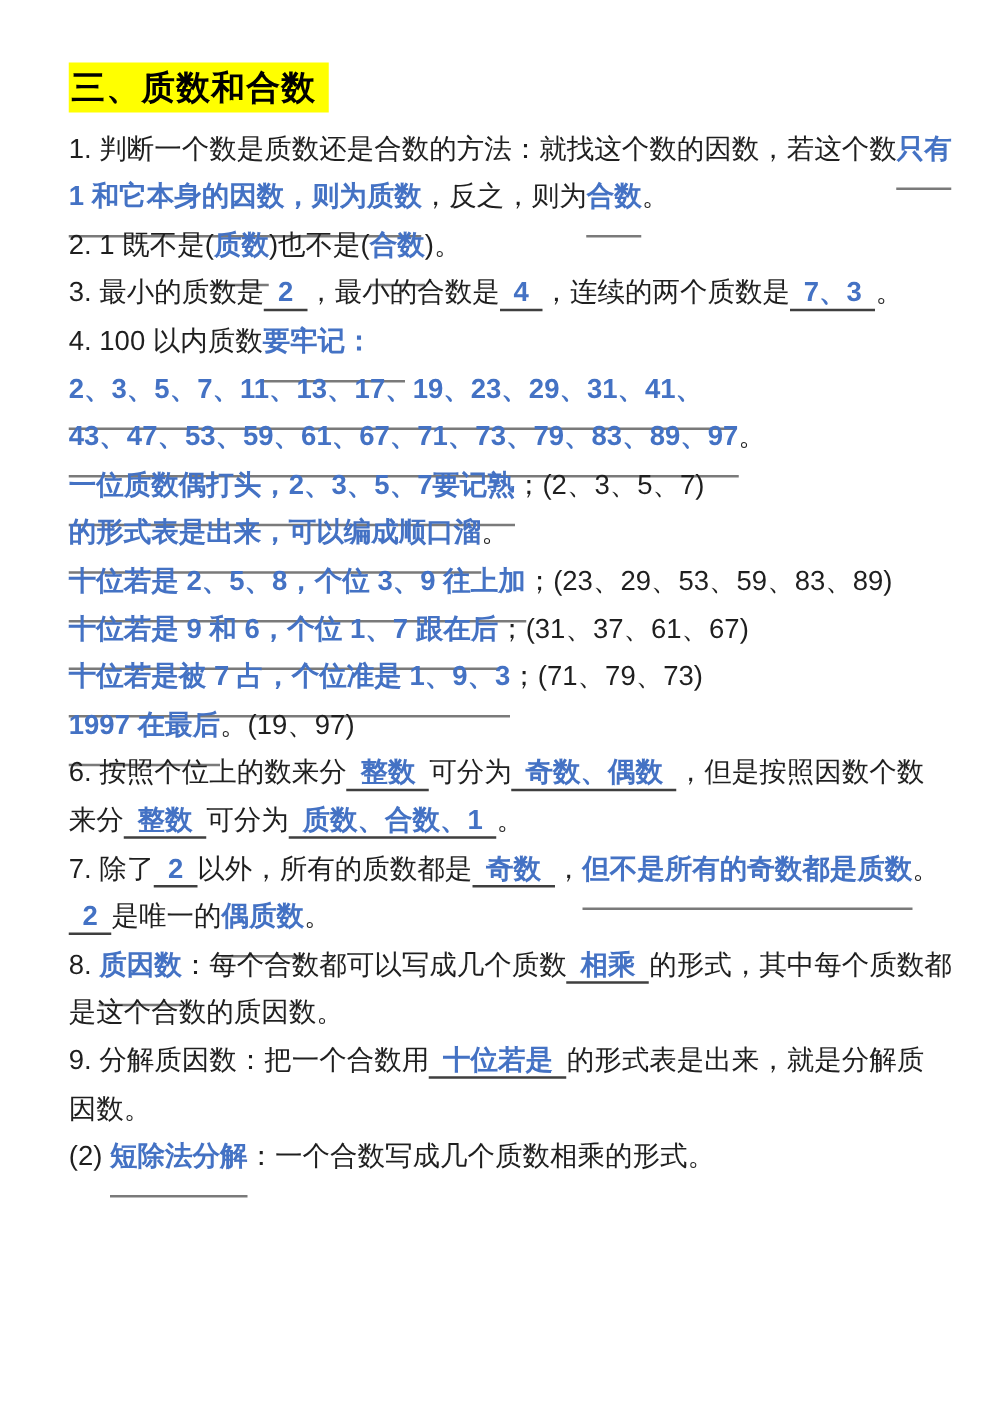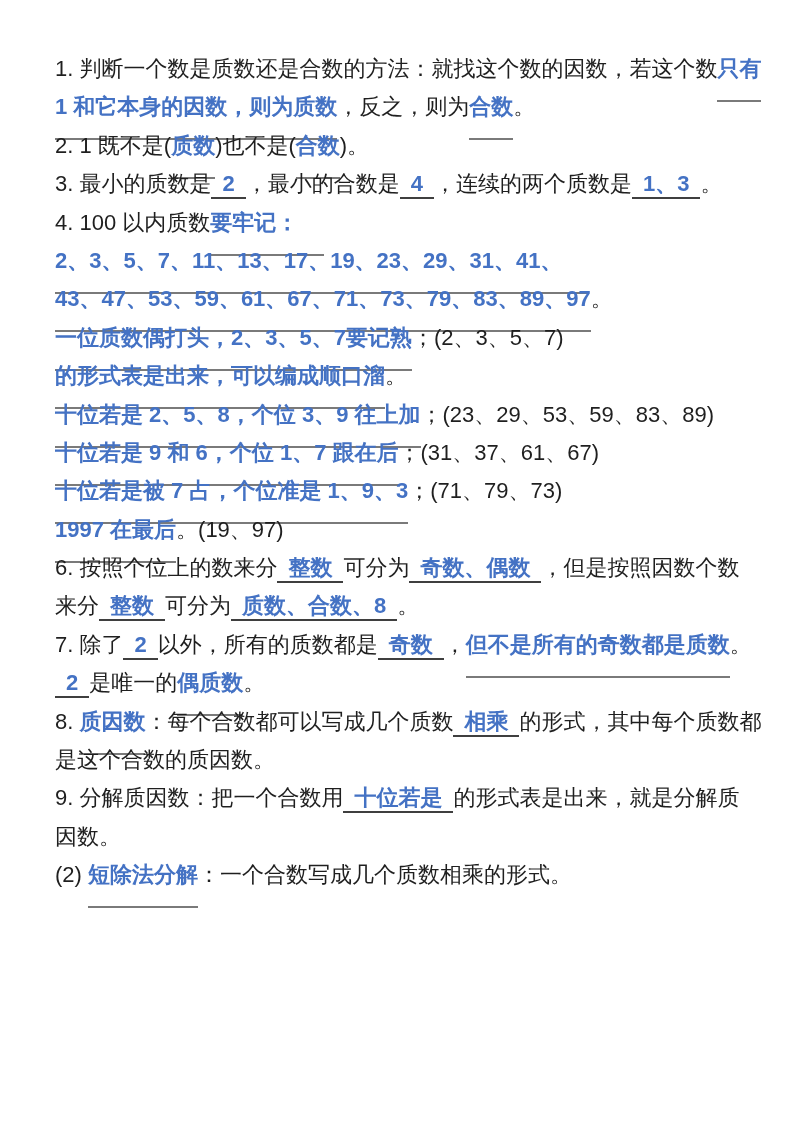--- a/index.html
+++ b/index.html
@@ -57,36 +57,39 @@
     color: var(--blue, #4472c4);
     font-weight: bold;
     border-bottom: 2px solid var(--ul-dark, #3f3f3f);
     padding: 0 11px 1px 11px;
   }
 </style>
 </head>
 <body>
 
 <div class="page">
+  <div class="title-wrap">
+    <span class="title">三、质数和合数</span>
+  </div>
   <div class="doc-body">
       <div class="line"><span class="seg-n">1. 判断一个数是质数还是合数的方法：就找这个数的因数，若这个数</span><span class="seg-b">只有</span></div>
       <div class="line"><span class="seg-b">1 和它本身的因数，则为质数</span><span class="seg-n">，反之，则为</span><span class="seg-b">合数</span><span class="seg-n">。</span></div>
       <div class="line"><span class="seg-n">2. 1 既不是(</span><span class="seg-b">质数</span><span class="seg-n">)也不是(</span><span class="seg-b">合数</span><span class="seg-n">)。</span></div>
-      <div class="line"><span class="seg-n">3. 最小的质数是</span><span class="seg-k">2</span><span class="seg-n">，最小的合数是</span><span class="seg-k">4</span><span class="seg-n">，连续的两个质数是</span><span class="seg-k">1、3</span><span class="seg-n">。</span></div>
+      <div class="line"><span class="seg-n">3. 最小的质数是</span><span class="seg-k">2</span><span class="seg-n">，最小的合数是</span><span class="seg-k">4</span><span class="seg-n">，连续的两个质数是</span><span class="seg-k">7、3</span><span class="seg-n">。</span></div>
       <div class="line"><span class="seg-n">4. 100 以内质数</span><span class="seg-bt">要牢记：</span></div>
       <div class="line"><span class="seg-bt">2、3、5、7、11、13、17、19、23、29、31、41、</span></div>
       <div class="line"><span class="seg-b">43、47、53、59、61、67、71、73、79、83、89、97</span><span class="seg-n">。</span></div>
       <div class="line"><span class="seg-b">一位质数偶打头，2、3、5、7要记熟</span><span class="seg-n">；(2、3、5、7)</span></div>
       <div class="line"><span class="seg-b">的形式表是出来，可以编成顺口溜</span><span class="seg-n">。</span></div>
       <div class="line"><span class="seg-b">十位若是 2、5、8，个位 3、9 往上加</span><span class="seg-n">；(23、29、53、59、83、89)</span></div>
       <div class="line"><span class="seg-b">十位若是 9 和 6，个位 1、7 跟在后</span><span class="seg-n">；(31、37、61、67)</span></div>
       <div class="line"><span class="seg-b">十位若是被 7 占，个位准是 1、9、3</span><span class="seg-n">；(71、79、73)</span></div>
       <div class="line"><span class="seg-b">1997 在最后</span><span class="seg-n">。(19、97)</span></div>
       <div class="line"><span class="seg-n">6. 按照个位上的数来分</span><span class="seg-k">整数</span><span class="seg-n">可分为</span><span class="seg-k">奇数、偶数</span><span class="seg-n">，但是按照因数个数</span></div>
-      <div class="line"><span class="seg-n">来分</span><span class="seg-k">整数</span><span class="seg-n">可分为</span><span class="seg-k">质数、合数、8</span><span class="seg-n">。</span></div>
+      <div class="line"><span class="seg-n">来分</span><span class="seg-k">整数</span><span class="seg-n">可分为</span><span class="seg-k">质数、合数、1</span><span class="seg-n">。</span></div>
       <div class="line"><span class="seg-n">7. 除了</span><span class="seg-k">2</span><span class="seg-n">以外，所有的质数都是</span><span class="seg-k">奇数</span><span class="seg-n">，</span><span class="seg-b">但不是所有的奇数都是质数</span><span class="seg-n">。</span></div>
       <div class="line"><span class="seg-k">2</span><span class="seg-n">是唯一的</span><span class="seg-b">偶质数</span><span class="seg-n">。</span></div>
       <div class="line"><span class="seg-n">8. </span><span class="seg-b">质因数</span><span class="seg-n">：每个合数都可以写成几个质数</span><span class="seg-k">相乘</span><span class="seg-n">的形式，其中每个质数都</span></div>
       <div class="line"><span class="seg-n">是这个合数的质因数。</span></div>
       <div class="line"><span class="seg-n">9. 分解质因数：把一个合数用</span><span class="seg-k">十位若是</span><span class="seg-n">的形式表是出来，就是分解质</span></div>
       <div class="line"><span class="seg-n">因数。</span></div>
       <div class="line"><span class="seg-n">(2) </span><span class="seg-b">短除法分解</span><span class="seg-n">：一个合数写成几个质数相乘的形式。</span></div>
     </div>
 </div>
 

